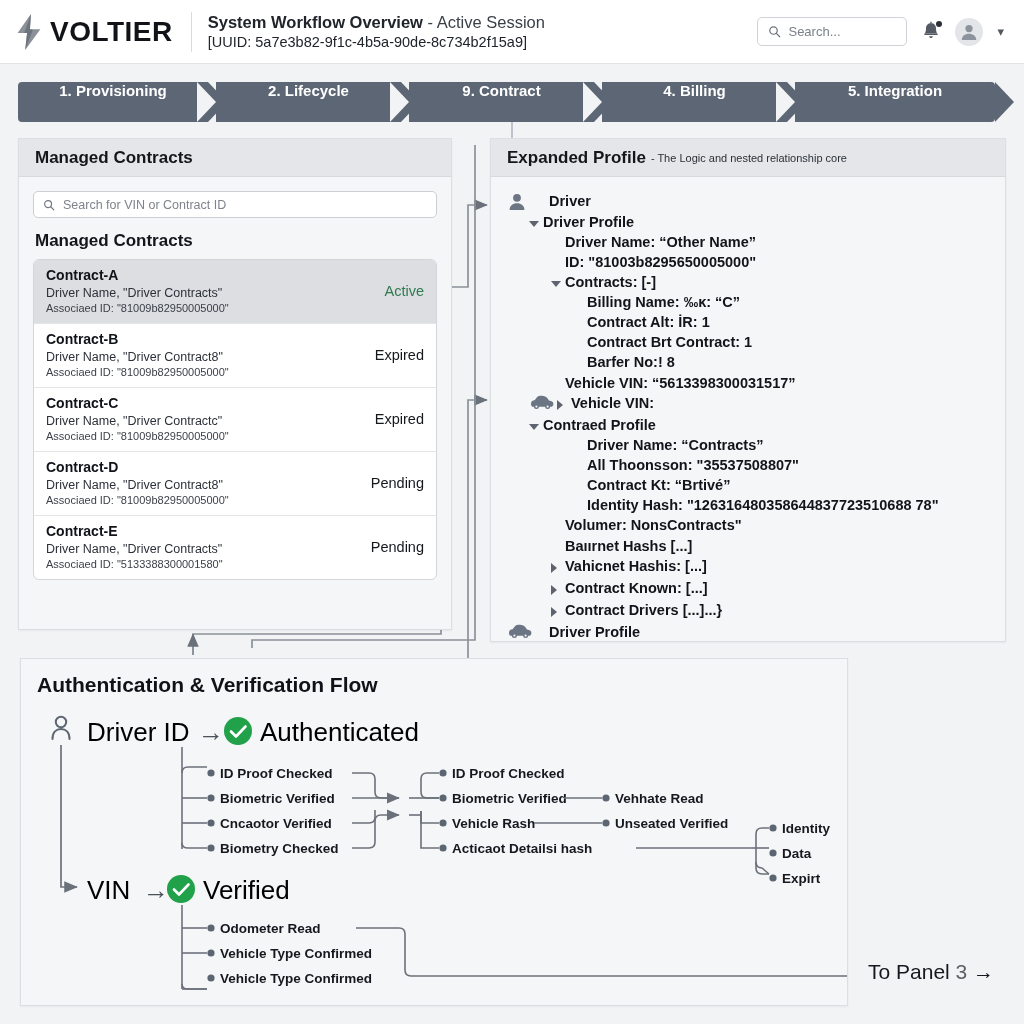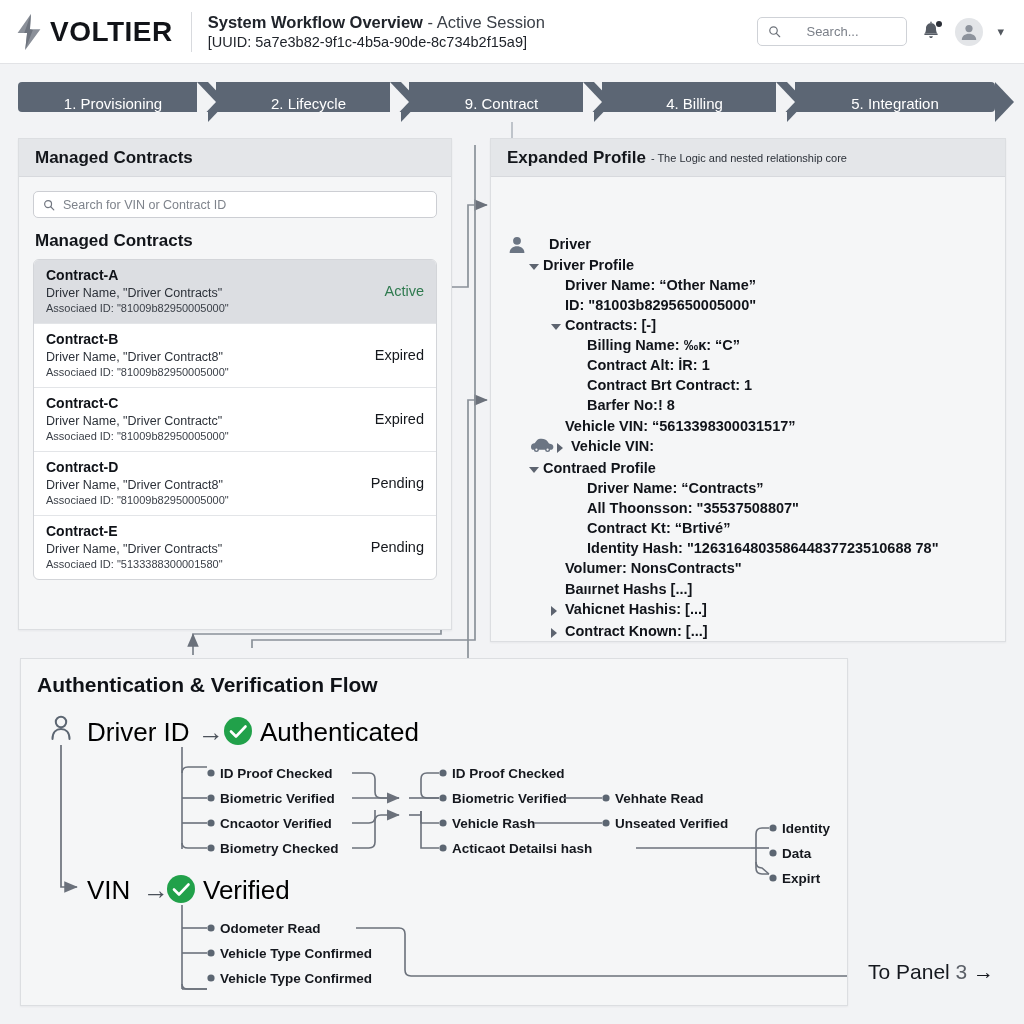--- a/index.html
+++ b/index.html
@@ -22,37 +22,37 @@
   .logo-text{font-size:28px;font-weight:bold;letter-spacing:0.5px;color:#111318;}
   .hdr-divider{width:1px;height:40px;background:#d8dade;margin:0 16px 0 18px;}
   .hdr-titles{display:flex;flex-direction:column;justify-content:center;line-height:1.28;}
   .hdr-line1{font-size:16.5px;color:#20242b;}
   .hdr-line1 b{font-weight:bold;}
   .hdr-line1 .sub{color:#3b4048;}
   .hdr-line2{font-size:14.5px;color:#20242b;}
   .hdr-right{margin-left:auto;display:flex;align-items:center;gap:14px;padding-right:6px;}
   .search-box{
     width:150px;height:29px;border:1px solid #cfd2d7;border-radius:5px;background:#fff;
-    display:flex;align-items:center;gap:25px;padding:0 10px;box-sizing:border-box;
+    display:flex;align-items:center;gap:7px;padding:0 10px;box-sizing:border-box;
   }
   .search-ph{font-size:13px;color:#7a7f88;}
   .bell-wrap{position:relative;width:20px;height:22px;}
   .bell-dot{position:absolute;right:-1px;top:0px;width:6px;height:6px;border-radius:50%;background:#2a2e36;}
   .avatar{
     width:28px;height:28px;border-radius:50%;background:#e3e5e8;
     display:flex;align-items:center;justify-content:center;
   }
   .chev{font-size:13px;color:#53585f;}
 
   
   .stepper{position:absolute;left:18px;top:82px;display:flex;}
   .step{
-    position:relative;height:30px;background:#5c6674;
-    display:flex;align-items:flex-end;justify-content:center;
-    color:#fff;font-size:15px;font-weight:normal;
+    position:relative;height:40px;background:#5c6674;
+    display:flex;align-items:flex-start;justify-content:center;
+    color:#fff;font-size:15px;font-weight:bold;
     margin-right:8px;
   }
   .step .lbl{position:relative;z-index:2;padding:0 8px;white-space:nowrap;}
   .step::after{
     content:"";position:absolute;right:-19px;top:0;width:0;height:0;
     border-top:20px solid transparent;border-bottom:20px solid transparent;
     border-left:19px solid #5c6674;
   }
   .step.first{border-radius:4px 0 0 4px;}
   .step::before{
@@ -266,21 +266,21 @@
       </div>
     </div>
   </div>
 
   <div class="panel" id="panel-profile">
     <div class="panel-head">
       <span class="t">Expanded Profile</span>
       <span class="t2">- The Logic and nested relationship core</span>
     </div>
     <div class="tree" id="tree-root">
-        <div class="tnode" style="padding-left: 0px; margin-top: 43px;">
+        <div class="tnode" style="padding-left: 0px;">
           <span class="ico-slot">
             <svg width="20" height="20" viewBox="0 0 20 20">
               <circle cx="10" cy="5.8" r="3.9" fill="#6b7583"></circle>
               <path d="M2.6,18 C2.6,13.4 6,11.2 10,11.2 C14,11.2 17.4,13.4 17.4,18 Z" fill="#6b7583"></path>
             </svg>
           </span>
           <span class="tw"></span>
           <span class="tlabel">Driver</span>
         </div>
         <div class="tnode" style="padding-left: 22px;">

